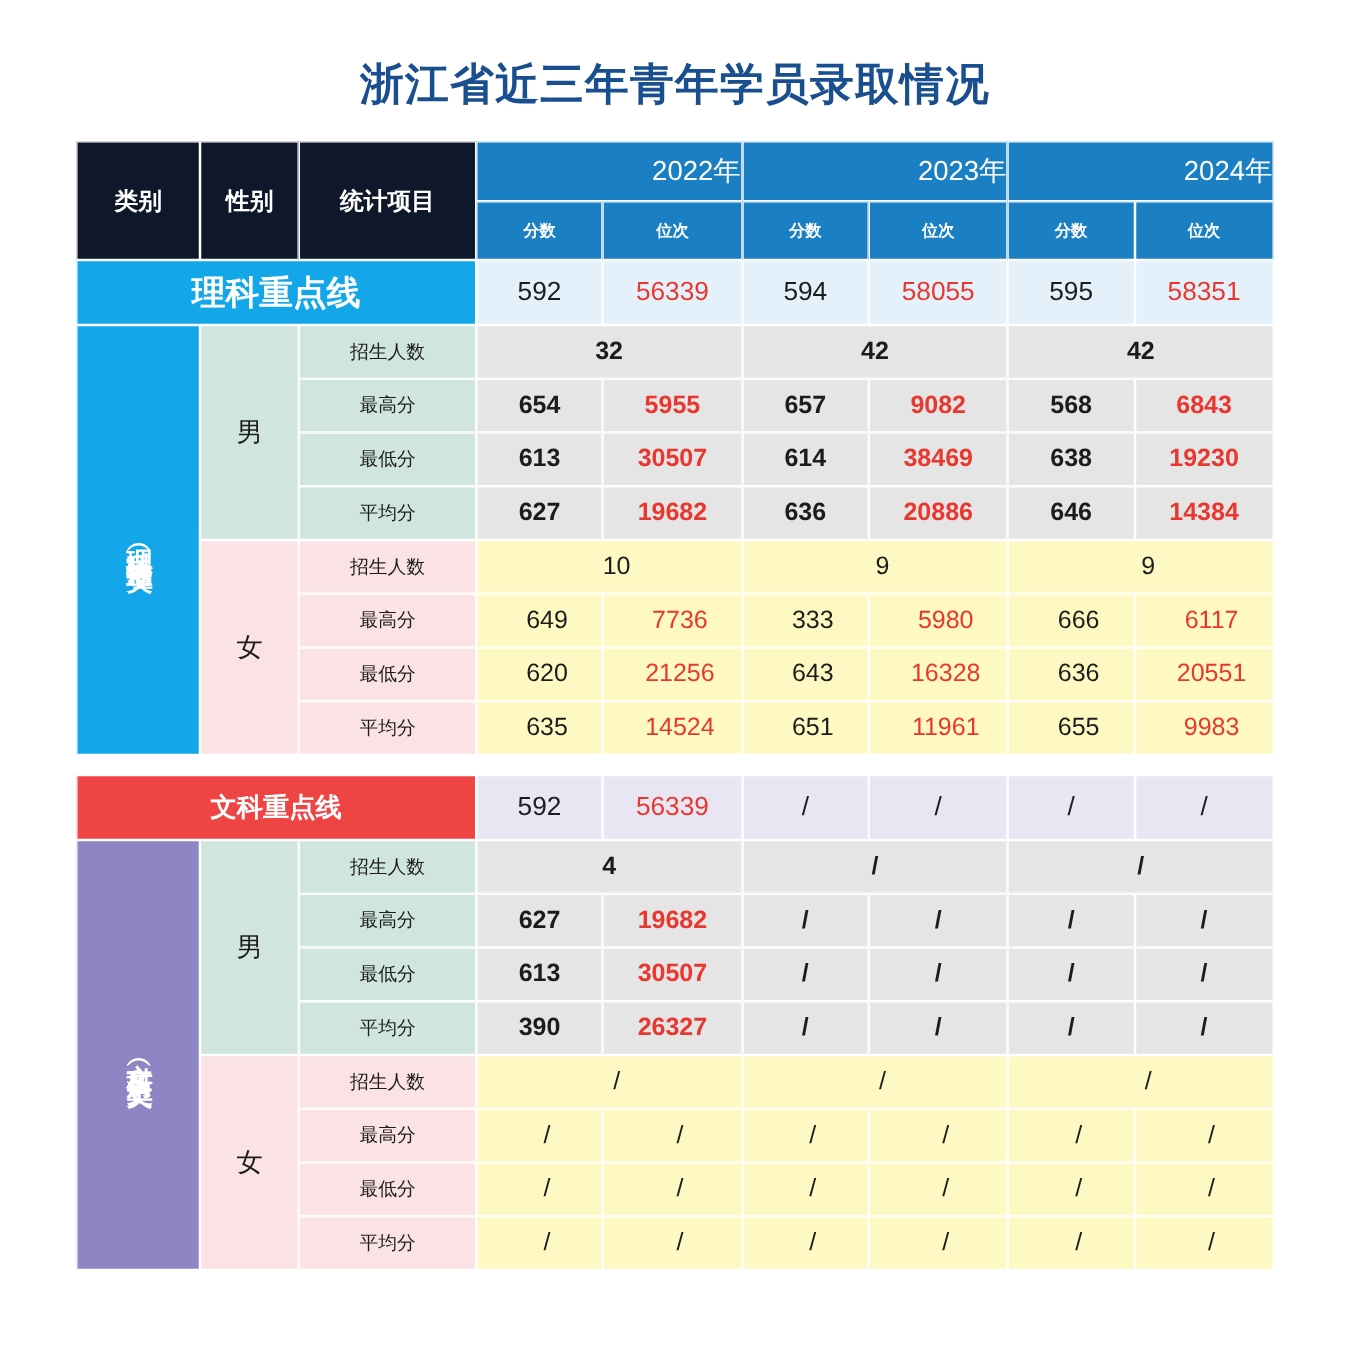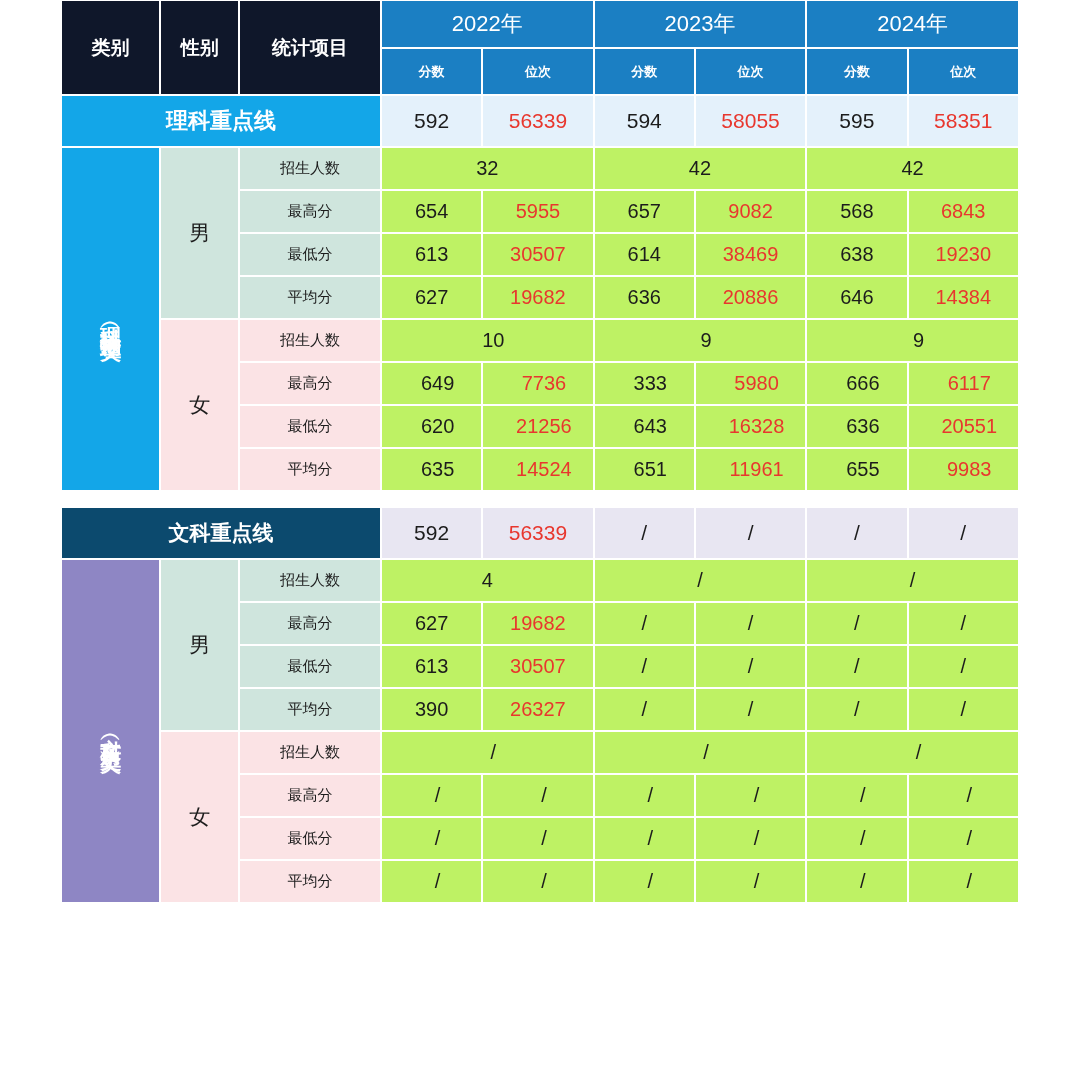--- a/index.html
+++ b/index.html
@@ -52,33 +52,34 @@
     font-size: 19px;
     font-weight: bold;
     height: 46px;
   }
   .hdr-year {
     background: #1b7fc3;
     color: #ffffff;
     font-size: 22px;
     font-weight: normal;
     height: 46px;
+    text-align: right;
   }
   .hdr-sub {
     background: #1b7fc3;
     color: #ffffff;
     font-size: 13px;
     height: 45px;
     font-weight: bold;
   }
   
   .key-line-sci {
     background: #13a6e8;
     color: #ffffff;
-    font-size: 22px;
+    font-size: 27px;
     font-weight: bold;
     height: 50px;
   }
   .cell-lightblue {
     background: #e4f1fb;
     height: 50px;
     font-size: 21px;
   }
   
   .cat-sci {
@@ -112,31 +113,32 @@
     background: #fbe3e5;
     font-size: 21px;
   }
   .cell-green {
     background: #cfe5dd;
   }
   .cell-pink {
     background: #fbe3e5;
   }
   .cell-green-soft {
-    background: #bef264;
+    background: #e5e5e5;
+    font-weight: bold;
   }
   .cell-pink-soft {
-    background: #bef264;
+    background: #fef9c3;
     padding-left: 12px;
   }
   .rank {
     color: #e8372e;
   }
   .key-line-lib {
-    background: #0c4a6e;
+    background: #ef4444;
     color: #ffffff;
     font-size: 21px;
     font-weight: bold;
     height: 50px;
   }
   .cell-lightpurple {
     background: #e8e6f2;
     height: 50px;
     font-size: 21px;
   }
@@ -151,20 +153,21 @@
   }
   .num {
     font-size: 20px;
   }
 </style>
 </head>
 <body>
 
 <div class="page">
 
+  <div class="title">浙江省近三年青年学员录取情况</div>
 
   <table>
     <colgroup>
       <col style="width:98px">
       <col style="width:78px">
       <col style="width:140px">
       <col style="width:100px">
       <col style="width:110px">
       <col style="width:100px">
       <col style="width:110px">

